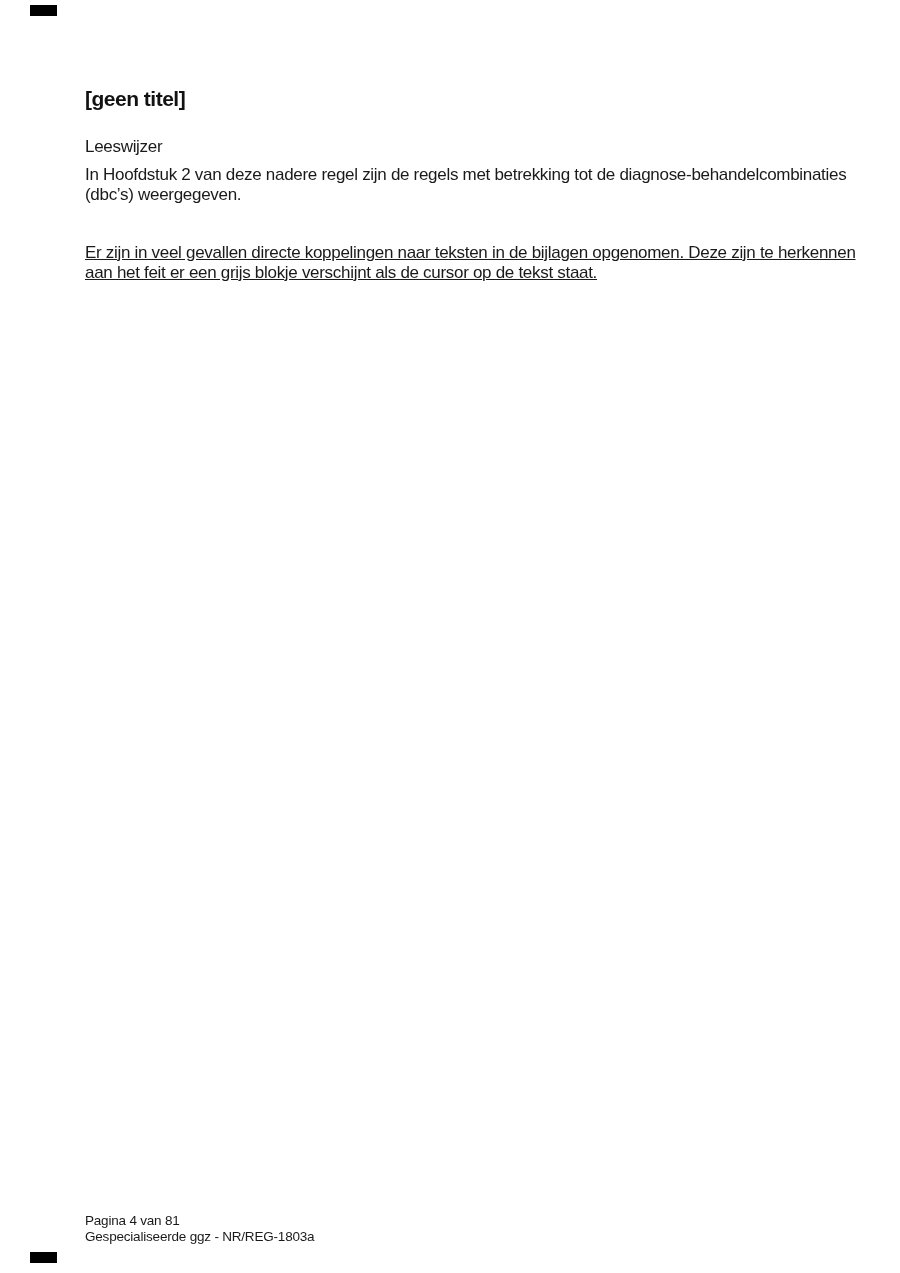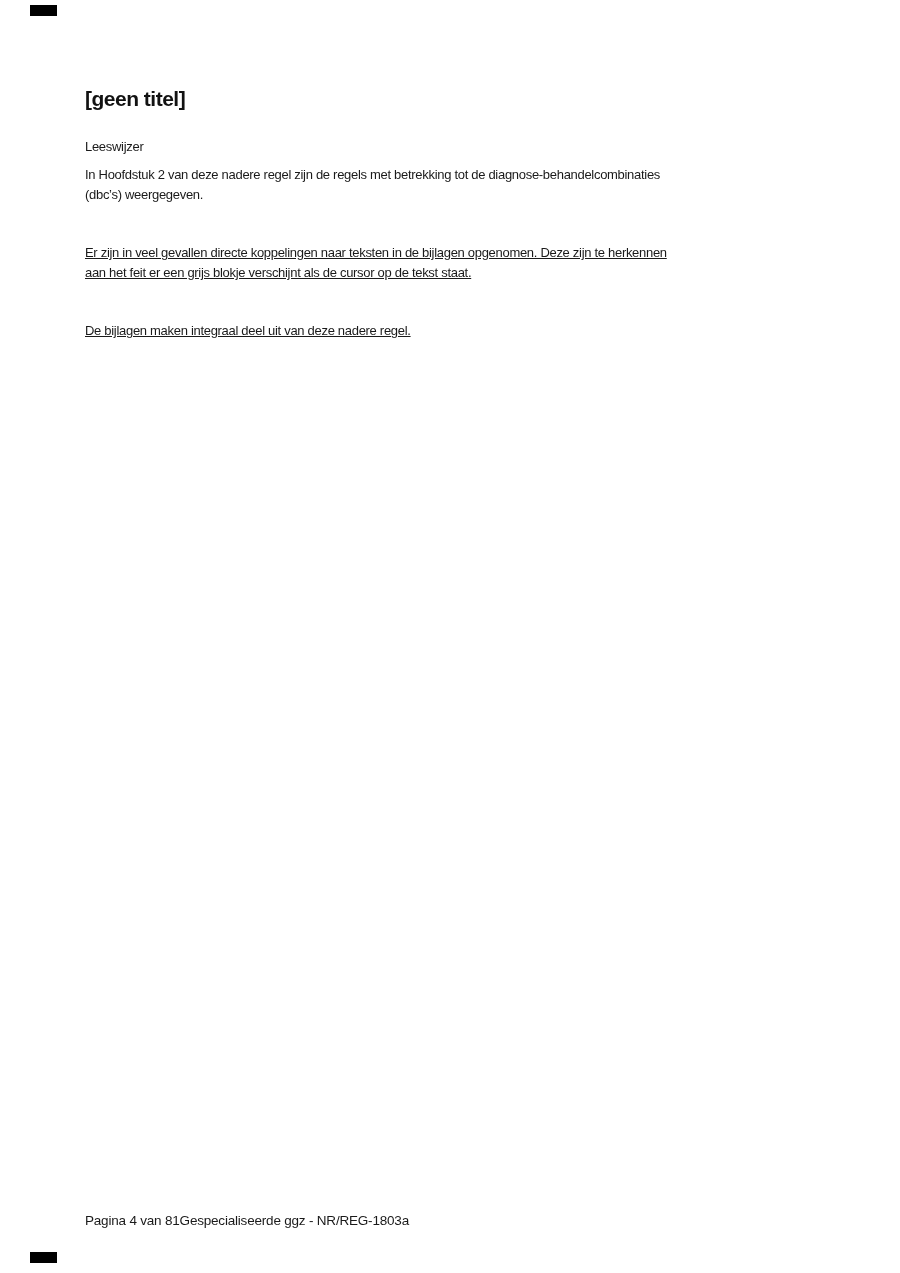--- a/index.html
+++ b/index.html
@@ -36,40 +36,41 @@
   .doc-title {
     margin: 84px 0 0 0;
     font-size: 21px;
     line-height: 30px;
     font-weight: 700;
     letter-spacing: -0.5px;
     color: #121212;
   }
   .para {
     margin: 8px 0 0 0;
-    font-size: 13px;
+    font-size: 17px;
     line-height: 20px;
     letter-spacing: -0.3px;
     white-space: pre-line;
     color: #1a1a1a;
   }
   .para.gap-title { margin-top: 23px; }
   .para.gap-l  { margin-top: 27px; }
   .para.gap-xl { margin-top: 38px; text-decoration: underline; }
   .page-footer {
     position: absolute;
     left: 85px;
     top: 1213px;
     width: 730px;
     display: flex;
     justify-content: flex-start;
     font-size: 13.5px;
     line-height: 16px;
     letter-spacing: -0.2px;
     color: #1a1a1a;
+    flex-direction: column;
   }
 </style>
 </head>
 <body>
 
 <div class="page">
 
   <div class="corner-mark top"></div>
 
   <main class="content">
@@ -79,21 +80,20 @@
 
     <p class="para">In Hoofdstuk 2 van deze nadere regel zijn de regels met betrekking tot de diagnose-behandelcombinaties
 (dbc’s) weergegeven.</p>
 
 
 
     <p class="para gap-xl">Er zijn in veel gevallen directe koppelingen naar teksten in de bijlagen opgenomen. Deze zijn te herkennen
 aan het feit er een grijs blokje verschijnt als de cursor op de tekst staat.</p>
 
 
-    <p class="para gap-xl">De bijlagen maken integraal deel uit van deze nadere regel.</p>
   </main>
 
   <footer class="page-footer">
     <span>Pagina 4 van 81</span>
     <span>Gespecialiseerde ggz - NR/REG-1803a</span>
   </footer>
 
   <div class="corner-mark bottom"></div>
 
 </div>

